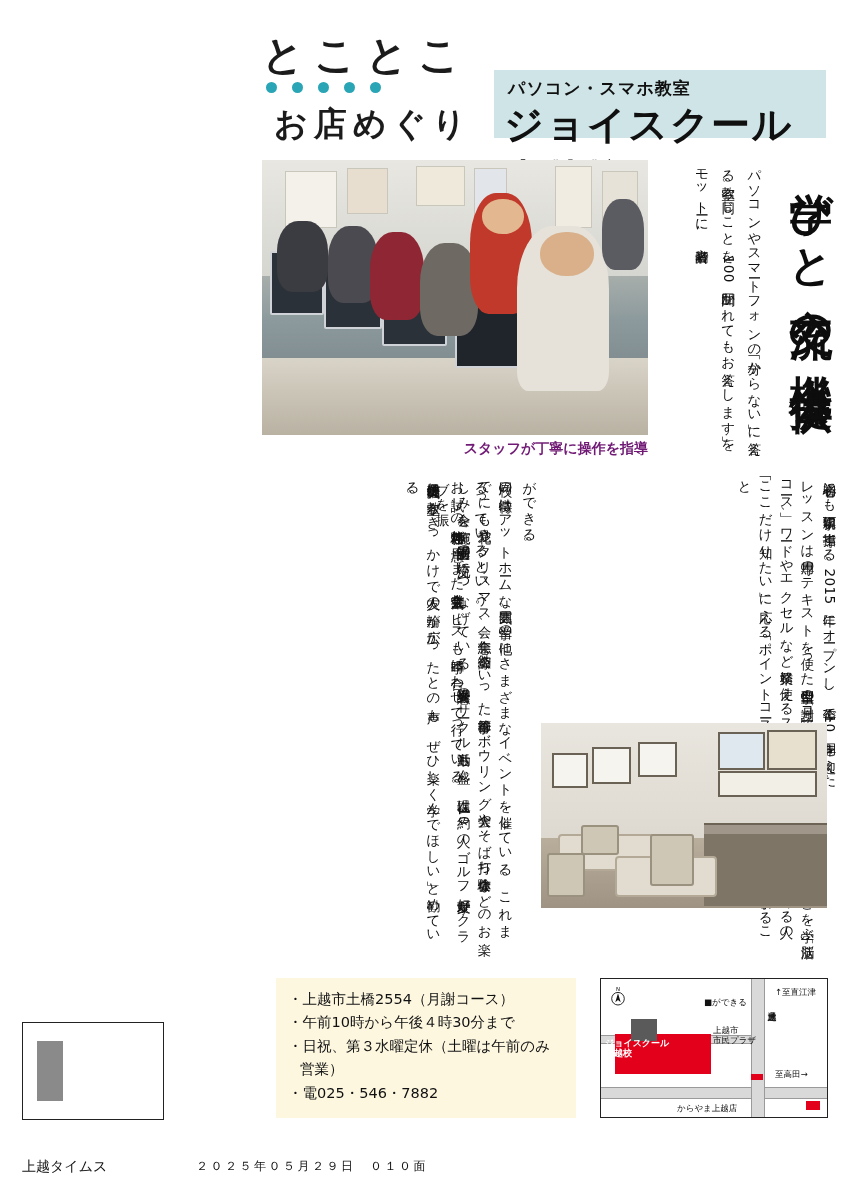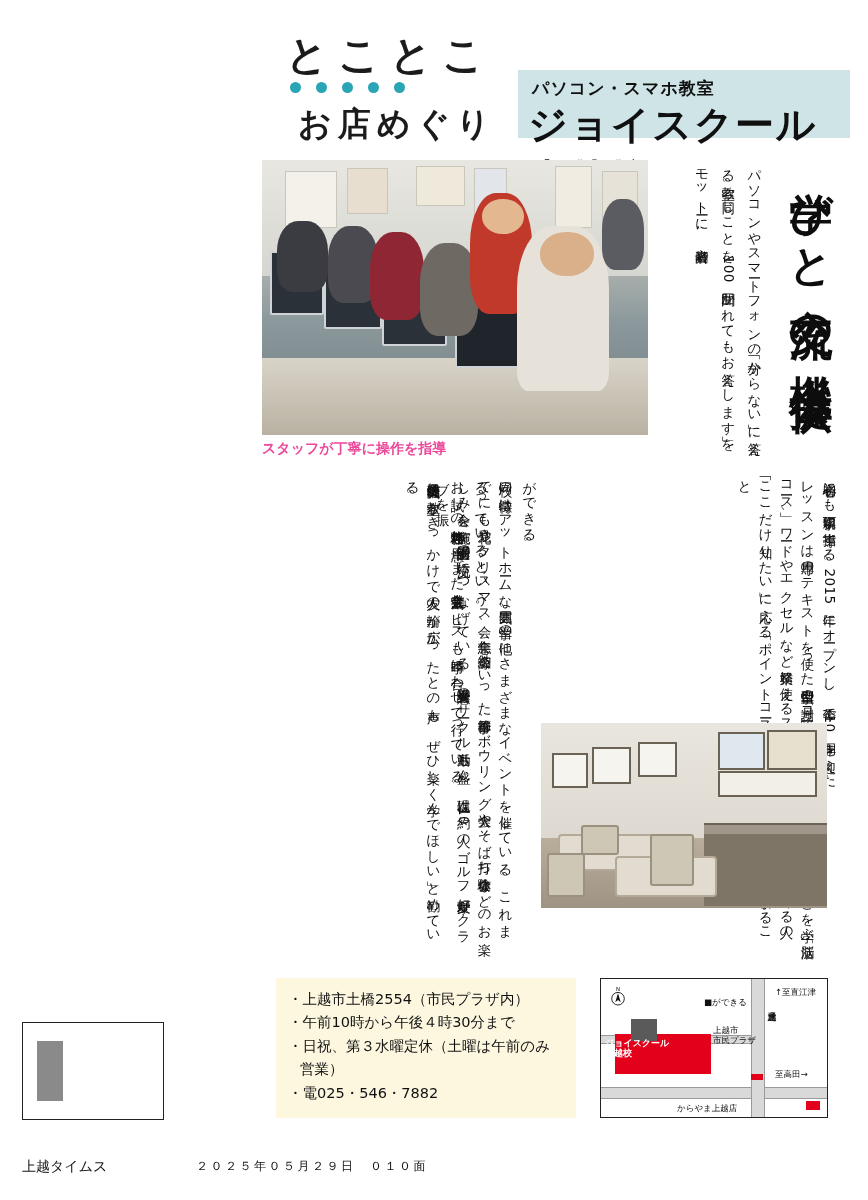--- a/index.html
+++ b/index.html
@@ -19,21 +19,20 @@
     background: #ffffff;
   }
 
   
   .masthead {
     position: absolute;
     left: 262px;
     top: 22px;
     width: 564px;
     height: 120px;
-    margin-left: 24px;
   }
   .logo-line1 {
     position: absolute;
     left: 0px;
     top: 6px;
     font-size: 41px;
     font-weight: bold;
     letter-spacing: 10px;
     color: #1b1b1b;
     font-family: "DejaVu Sans", sans-serif;
@@ -160,24 +159,24 @@
   .p1-desk {
     position: absolute;
     left: -5%; right: -5%;
     background: linear-gradient(180deg,#d9d4c8,#b9b2a3);
   }
   .cap1 {
     position: absolute;
     left: 262px;
     top: 440px;
     width: 386px;
-    text-align: left;
+    text-align: right;
     font-size: 14px;
     font-weight: bold;
-    color: #ec4899;
+    color: #701a75;
     font-family: "DejaVu Sans", sans-serif;
   }
 
   
   .bodycols {
     position: absolute;
     right: 28px;
     top: 472px;
     width: 420px;
     height: 470px;
@@ -459,21 +458,21 @@
     <div class="p2-shelf" style="left:57%; top:54%; width:43%; height:5%;  background:#a0968a;"></div>
     <div class="p2-table" style="left:6%;  top:60%; width:33%; height:18%;"></div>
     <div class="p2-table" style="left:26%; top:72%; width:34%; height:20%;"></div>
     <div class="p2-chair" style="left:2%;  top:70%; width:12%; height:22%;"></div>
     <div class="p2-chair" style="left:38%; top:60%; width:14%; height:26%;"></div>
     <div class="p2-chair" style="left:14%; top:55%; width:12%; height:14%;"></div>
   </div>
 
   <div class="infobox">
     <ul>
-      <li>・上越市土橋2554（市民プラザ内）</li>
+      <li>・上越市土橋2554（月謝コース）</li>
       <li>・午前10時から午後４時30分まで</li>
       <li>・日祝、第３水曜定休（土曜は午前のみ営業）</li>
       <li>・電025・546・7882</li>
     </ul>
   </div>
 
   <div class="mapbox">
     <svg class="map-compass" viewBox="0 0 20 24">
       <circle cx="10" cy="15" r="7" fill="none" stroke="#111" stroke-width="1"></circle>
       <polygon points="10,9 7,19 10,16.5 13,19" fill="#111"></polygon>

